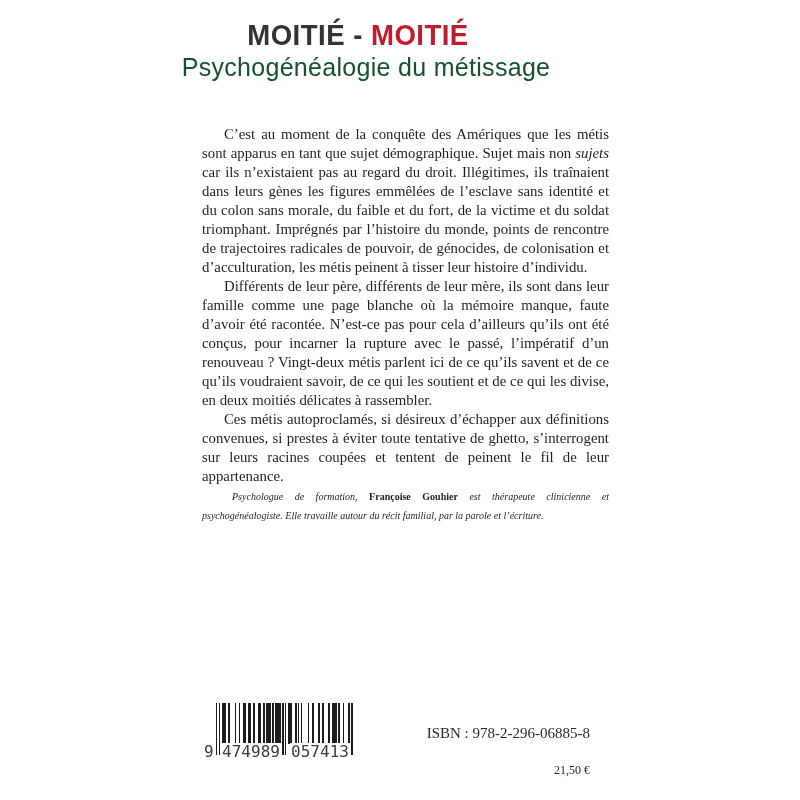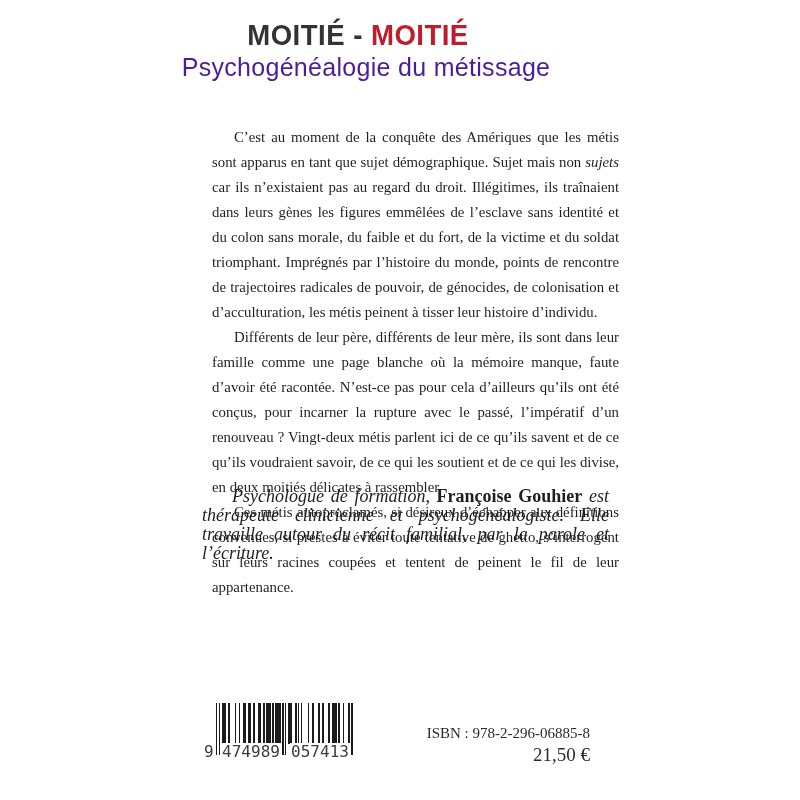--- a/index.html
+++ b/index.html
@@ -4,50 +4,50 @@
 <style>
   html,body{margin:0;padding:0;background:#ffffff;width:800px;height:800px;overflow:hidden;}
   .page{position:relative;width:800px;height:800px;background:#fff;font-family:"Liberation Serif",serif;color:#222;}
 
   
   .titles{position:absolute;top:20px;left:0;width:716px;text-align:center;}
   .main-title{margin:0;font-family:"Liberation Sans",sans-serif;font-size:29px;font-weight:700;
               letter-spacing:.5px;color:#333336;line-height:1.05;transform:scaleX(.95);}
   .main-title .red{color:#bf1c2c;}
   .subtitle{margin:4px 0 0 16px;font-family:"Liberation Sans",sans-serif;font-size:25px;font-weight:400;
-            letter-spacing:.3px;color:#4c1d95;line-height:1.1;}
+            letter-spacing:.3px;color:#14532d;line-height:1.1;}
 
   
-  .blurb{position:absolute;top:125px;left:212px;width:407px;
-         font-size:14.8px;line-height:25px;text-align:justify;color:#1f1f1f;}
+  .blurb{position:absolute;top:125px;left:202px;width:407px;
+         font-size:14.8px;line-height:19px;text-align:justify;color:#1f1f1f;}
   .blurb p{margin:0;text-indent:22px;}
   .blurb em{font-style:italic;}
 
   
   .bio{position:absolute;top:487px;left:202px;width:407px;
-       font-size:18px;line-height:19px;text-align:justify;font-style:italic;color:#1f1f1f;}
+       font-size:10px;line-height:19px;text-align:justify;font-style:italic;color:#1f1f1f;}
   .bio p{margin:0;text-indent:30px;}
   .bio strong{font-style:normal;font-weight:700;}
 
   
   .barcode{position:absolute;left:204px;top:703px;width:154px;height:58px;}
   .bars{position:absolute;left:12px;top:0;display:flex;align-items:flex-start;}
   .module{width:1.45px;height:41px;}
   .module.bar{background:#1c1c1c;}
   .module.bar.guard{height:52px;}
   .bc-digit{position:absolute;top:40px;font-family:"DejaVu Sans Mono",monospace;
             font-size:16px;color:#3c3c3c;background:#fff;padding:0 1px;line-height:17px;}
   .bc-nine{left:-1px;}
   .bc-left{left:47px;transform:translateX(-50%);}
   .bc-right{left:116px;transform:translateX(-50%);}
 
   
   .pricing{position:absolute;top:725px;right:210px;text-align:right;color:#2a2a2a;}
   .isbn{font-size:15px;line-height:17px;margin-left:24px;}
-  .price{font-size:19px;line-height:20px;margin-top:3px;}
+  .price{font-size:12px;line-height:20px;margin-top:18px;}
 </style>
 </head>
 <body>
 
 <div class="page">
 
   <header class="titles">
     <h1 class="main-title"><span>MOITIÉ</span><span> - </span><span class="red">MOITIÉ</span></h1>
     <h2 class="subtitle">Psychogénéalogie du métissage</h2>
   </header>

